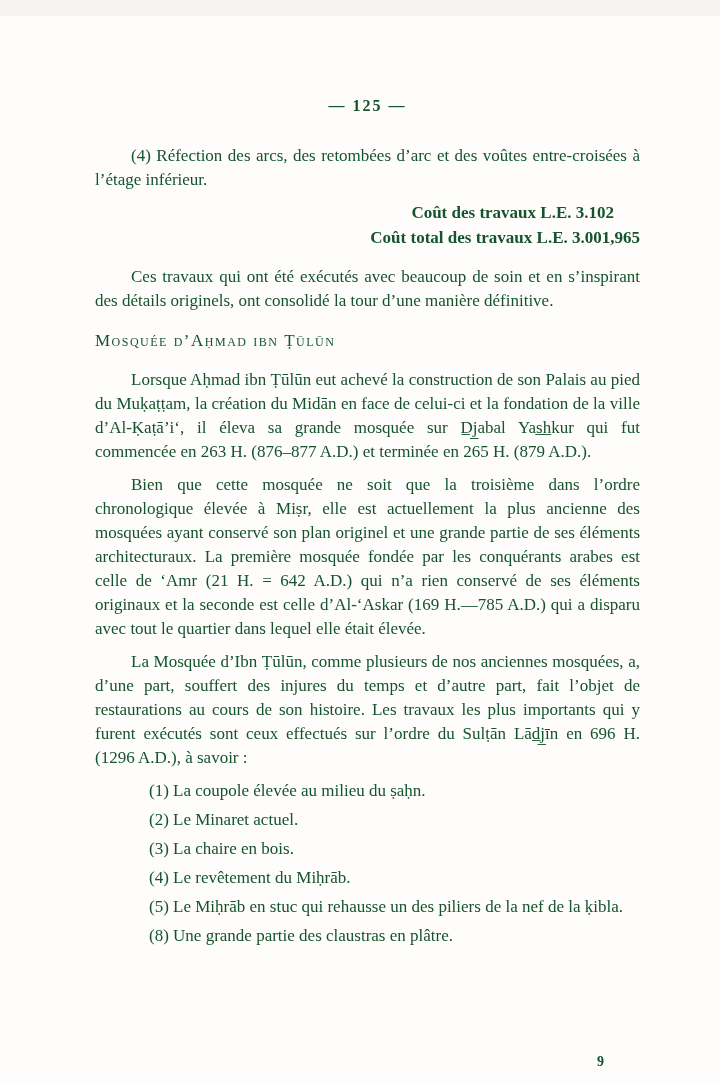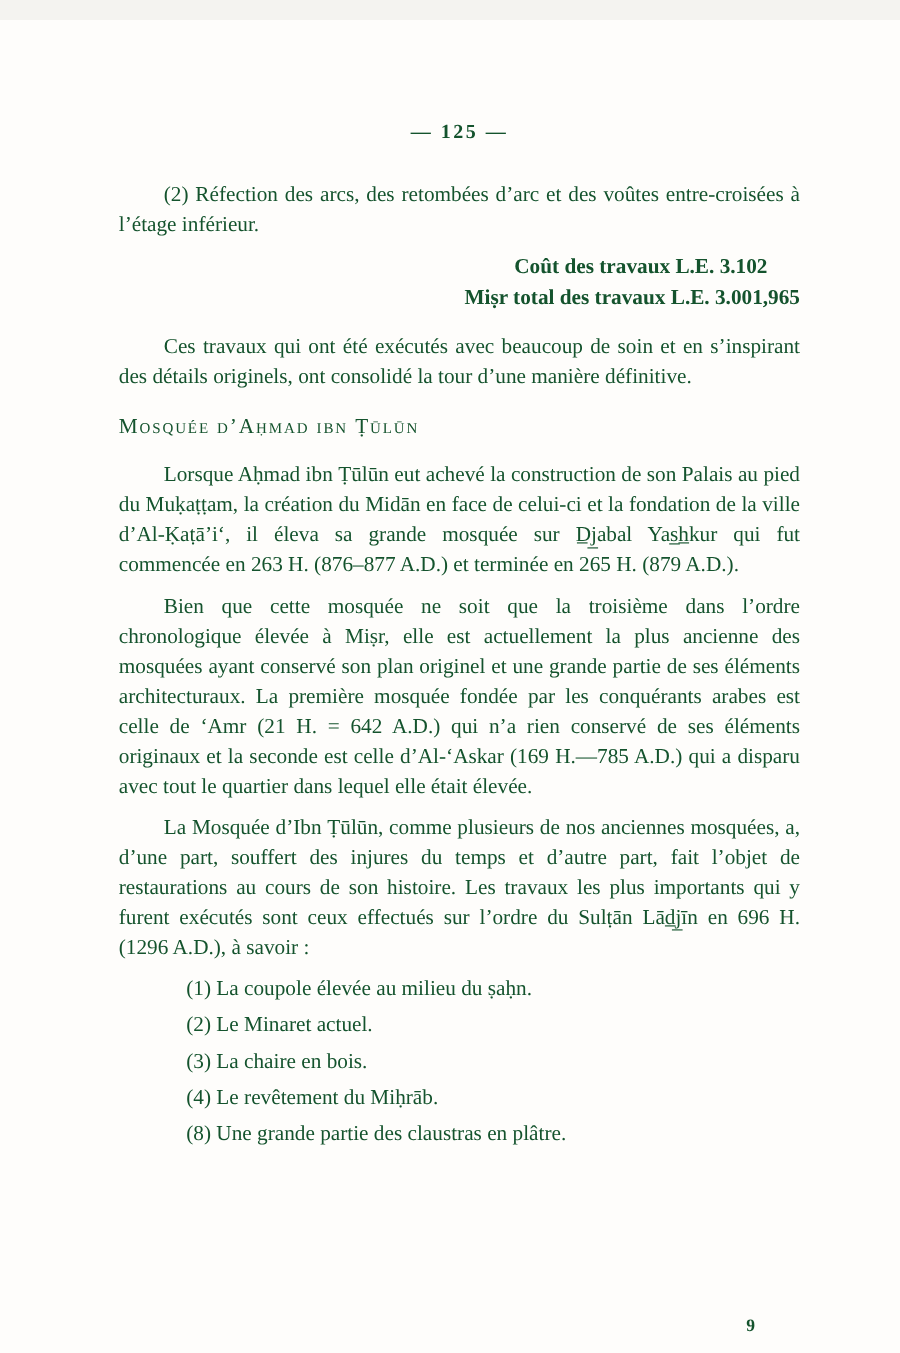--- a/index.html
+++ b/index.html
@@ -71,45 +71,46 @@
     opacity: 0.55;
   }
 </style>
 </head>
 <body>
 
 <div class="page">
 
   <div class="page-number-top">— 125 —</div>
 
-  <p class="para">(2) Réfection des arcs, des retombées d’arc et des voûtes entre-croisées à l’étage inférieur.</p>
+  <p class="para">(4) Réfection des arcs, des retombées d’arc et des voûtes entre-croisées à l’étage inférieur.</p>
 
 
   <p class="cost cost-1">Coût des travaux L.E. 3.102</p>
 
-  <p class="cost cost-2">Miṣr total des travaux L.E. 3.001,965</p>
+  <p class="cost cost-2">Coût total des travaux L.E. 3.001,965</p>
 
   <p class="para spaced">Ces travaux qui ont été exécutés avec beaucoup de soin et en s’inspirant des détails originels, ont consolidé la tour d’une manière définitive.</p>
 
   <h2 class="heading">Mosquée d’Aḥmad ibn Ṭūlūn</h2>
 
   <p class="para">Lorsque Aḥmad ibn Ṭūlūn eut achevé la construction de son Palais au pied du Muḳaṭṭam, la création du Midān en face de celui-ci et la fondation de la ville d’Al-Ḳaṭā’i‘, il éleva sa grande mosquée sur D̲j̲abal Yas̲h̲kur qui fut commencée en 263 H. (876–877 A.D.) et terminée en 265 H. (879 A.D.).</p>
 
   <p class="para">Bien que cette mosquée ne soit que la troisième dans l’ordre chronologique élevée à Miṣr, elle est actuellement la plus ancienne des mosquées ayant conservé son plan originel et une grande partie de ses éléments architecturaux. La première mosquée fondée par les conquérants arabes est celle de ‘Amr (21 H. = 642 A.D.) qui n’a rien conservé de ses éléments originaux et la seconde est celle d’Al-‘Askar (169 H.—785 A.D.) qui a disparu avec tout le quartier dans lequel elle était élevée.</p>
 
   <p class="para">La Mosquée d’Ibn Ṭūlūn, comme plusieurs de nos anciennes mosquées, a, d’une part, souffert des injures du temps et d’autre part, fait l’objet de restaurations au cours de son histoire. Les travaux les plus importants qui y furent exécutés sont ceux effectués sur l’ordre du Sulṭān Lād̲j̲īn en 696 H. (1296 A.D.), à savoir :</p>
 
   <p class="list-item">(1) La coupole élevée au milieu du ṣaḥn.</p>
 
   <p class="list-item">(2) Le Minaret actuel.</p>
 
   <p class="list-item">(3) La chaire en bois.</p>
 
   <p class="list-item">(4) Le revêtement du Miḥrāb.</p>
 
+  <p class="list-item">(5) Le Miḥrāb en stuc qui rehausse un des piliers de la nef de la ḳibla.</p>
 
   <p class="list-item">(8) Une grande partie des claustras en plâtre.</p>
 
   <div class="page-number-bottom">9</div>
 
   <div class="scan-edge"></div>
 
 </div>
 
 </body></html>

